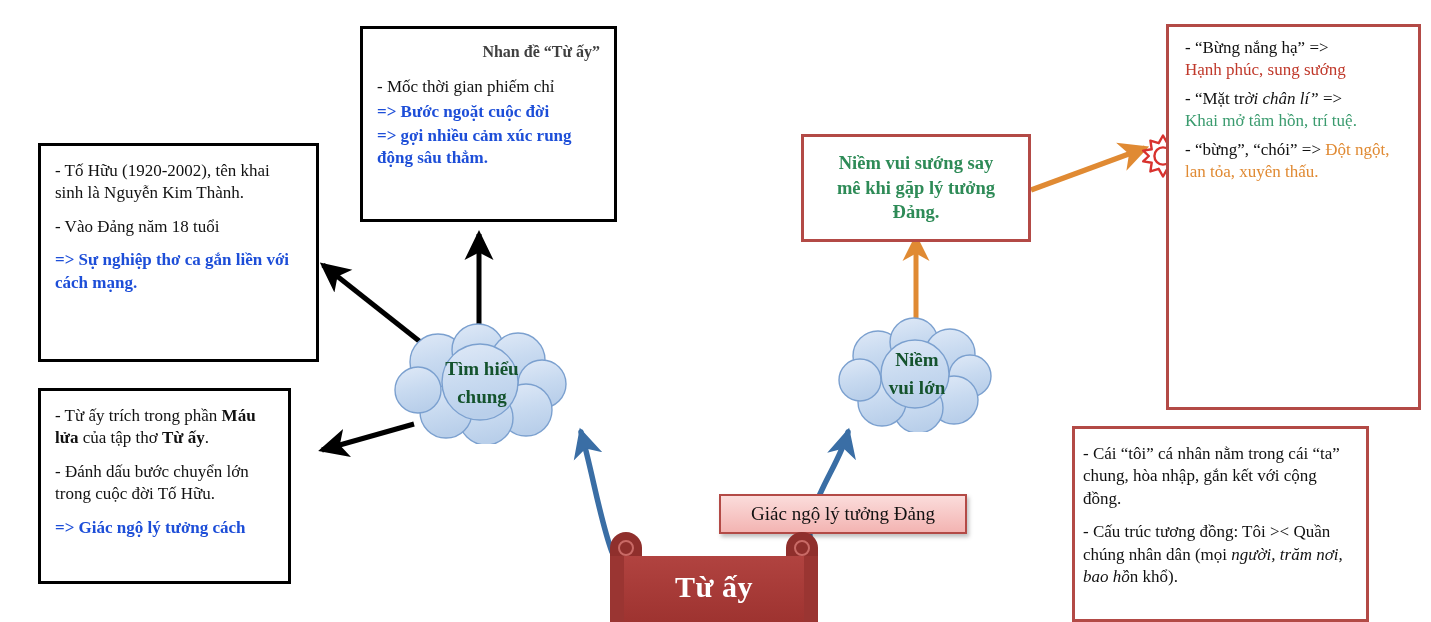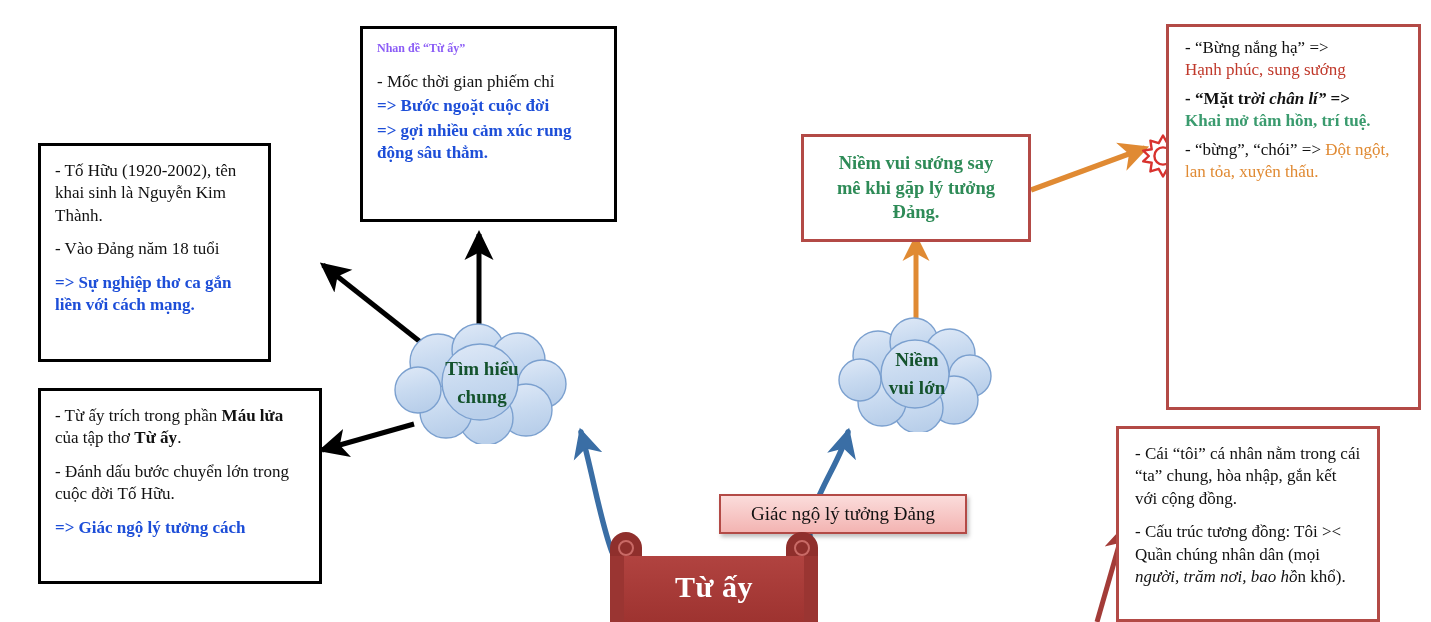--- a/index.html
+++ b/index.html
@@ -48,24 +48,24 @@
   }
   .p:last-child { margin-bottom: 0; }
 
   .blue    { color: #1d4ed8; font-weight: bold; }
   .red     { color: #c0392b; }
   .green   { color: #3a9b6e; }
   .orange  { color: #e08a33; }
   .ital    { font-style: italic; }
 
   .title-red {
-    color: #8b5cf6;
-    font-weight: bold;
-    font-size: 12px;
-    text-align: left;
+    color: #404040;
+    font-weight: bold;
+    font-size: 16px;
+    text-align: right;
     margin: 0 0 14px 0;
   }
 
   
   .cloud {
     position: absolute;
     display: flex;
     align-items: center;
     justify-content: center;
     text-align: center;
@@ -167,27 +167,27 @@
 
     <path d="M 812,548 C 800,510 838,470 848,432" fill="none" stroke="#3a6ea5" stroke-width="5.5" stroke-linecap="round" marker-end="url(#arrow-blue)"></path>
 
     <line x1="916" y1="332" x2="916" y2="238" stroke="#e08a33" stroke-width="5" marker-end="url(#arrow-orange)"></line>
 
     <line x1="1031" y1="190" x2="1145" y2="148" stroke="#e08a33" stroke-width="5.5" marker-end="url(#arrow-orange)"></line>
 
     <line x1="1097" y1="622" x2="1124" y2="528" stroke="#a33c38" stroke-width="5" marker-end="url(#arrow-darkred)"></line>
   </svg>
 
-  <div class="node box-black box-text" style="left:38px; top:143px; width:233px; height:219px; padding:14px 14px 0 14px;">
+  <div class="node box-black box-text" style="left:38px; top:143px; width:281px; height:219px; padding:14px 14px 0 14px;">
     <p class="p">- Tố Hữu (1920-2002), tên khai sinh là Nguyễn Kim Thành.</p>
     <p class="p">- Vào Đảng năm 18 tuổi</p>
     <p class="p blue">=&gt; Sự nghiệp thơ ca gắn liền với cách mạng.</p>
   </div>
 
-  <div class="node box-black box-text" style="left:38px; top:388px; width:284px; height:196px; padding:14px 14px 0 14px;">
+  <div class="node box-black box-text" style="left:38px; top:388px; width:253px; height:196px; padding:14px 14px 0 14px;">
     <p class="p"><span>- Từ ấy trích trong phần </span><b>Máu lửa</b><span> của tập thơ </span><b>Từ ấy</b><span>.</span></p>
     <p class="p">- Đánh dấu bước chuyển lớn trong cuộc đời Tố Hữu.</p>
     <p class="p blue">=&gt; Giác ngộ lý tưởng cách</p>
   </div>
 
   <div class="node box-black box-text" style="left:360px; top:26px; width:257px; height:196px; padding:12px 14px 0 14px;">
     <p class="title-red">Nhan đề “Từ ấy”</p>
     <p class="p" style="margin-bottom:2px;">- Mốc thời gian phiếm chỉ</p>
     <p class="p blue" style="margin-bottom:2px;">=&gt; Bước ngoặt cuộc đời</p>
     <p class="p blue">=&gt; gợi nhiều cảm xúc rung động sâu thẳm.</p>
@@ -248,30 +248,30 @@
         <circle cx="22" cy="22" r="8.6"></circle>
       </g>
     </svg>
   </div>
 
   <div class="node box-red box-text" style="left:1166px; top:24px; width:255px; height:386px; padding:10px 14px 0 16px;">
     <p class="p" style="margin-bottom:6px;">
       <span>- “Bừng nắng hạ” =&gt;</span><br>
       <span class="red">Hạnh phúc, sung sướng</span>
     </p>
-    <p class="p" style="margin-bottom:6px;font-weight:bold;">
+    <p class="p" style="margin-bottom:6px;">
       <span>- “Mặt tr</span><span class="ital">ời chân lí”</span><span> =&gt;</span><br>
       <span class="green">Khai mở tâm hồn, trí tuệ.</span>
     </p>
     <p class="p" style="margin-bottom:10px;">
       <span>- “bừng”, “chói” =&gt; </span><span class="orange">Đột ngột, lan tỏa, xuyên thấu.</span>
     </p>
   </div>
 
-  <div class="node box-red box-text" style="left:1116px; top:426px; width:264px; height:196px; padding:14px 14px 0 16px;">
+  <div class="node box-red box-text" style="left:1072px; top:426px; width:297px; height:196px; padding:14px 14px 0 8px;">
     <p class="p">- Cái “tôi” cá nhân nằm trong cái “ta” chung, hòa nhập, gắn kết với cộng đồng.</p>
     <p class="p"><span>- Cấu trúc tương đồng: Tôi </span><span>&gt;&lt;</span><span> Quần chúng nhân dân (mọi </span><span class="ital">người, trăm nơi, bao hồ</span><span>n khổ).</span></p>
   </div>
 
   <div class="pink-box" style="left:719px; top:457px; width:248px; height:40px;">
     <span>Giác ngộ lý tưởng Đảng</span>
   </div>
 
   <div class="banner" style="left:596px; top:528px; width:236px; height:94px;">
     <svg viewBox="0 0 236 94" width="236" height="94">

